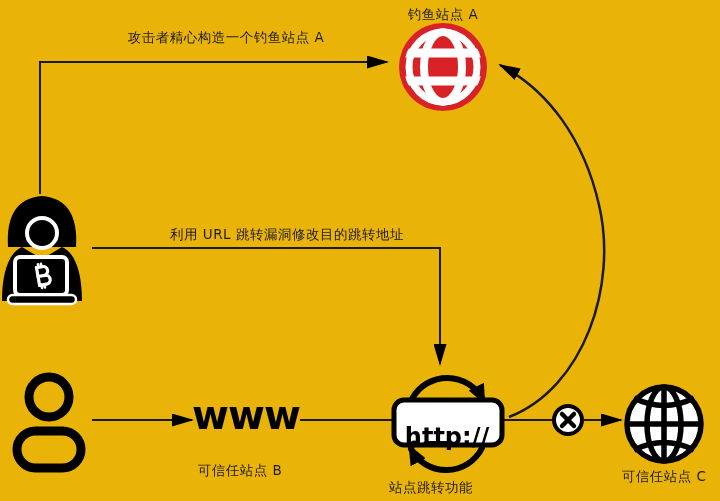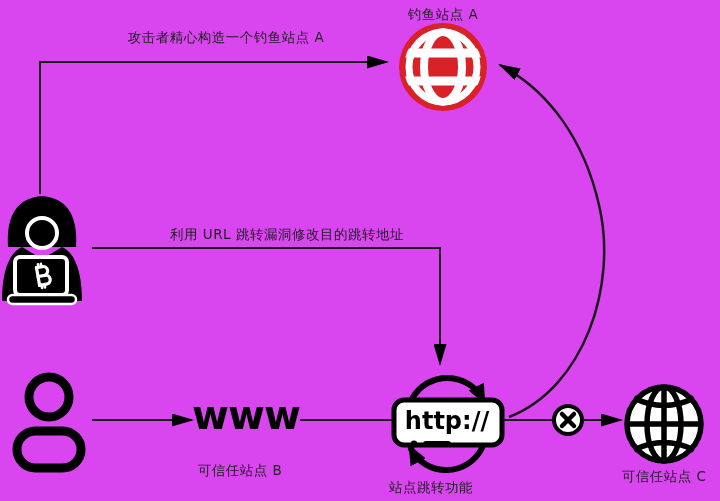--- a/index.html
+++ b/index.html
@@ -1,33 +1,33 @@
 <!DOCTYPE html>
 <html><head>
 <meta charset="utf-8">
 <style>
   html,body{margin:0;padding:0;background:#ffffff;}
   .canvas{
-    position:relative;width:720px;height:501px;background:#d946ef;overflow:hidden;
+    position:relative;width:720px;height:501px;background:#eab308;overflow:hidden;
     font-family:"DejaVu Sans","Liberation Sans",sans-serif;color:#1a1a1a;
   }
   .diagram-svg{position:absolute;left:0;top:0;}
   .lbl{
     position:absolute;transform:translateX(-50%);
     font-size:13.5px;line-height:17px;white-space:nowrap;color:#1d1d1f;
     letter-spacing:0.5px;
   }
   .www-text{
     position:absolute;transform:translateX(-50%);
     font-weight:bold;font-size:40px;line-height:34px;color:#000;
     letter-spacing:-1px;
   }
   .http-text{
     position:absolute;transform:translate(-50%,-50%);
-    font-weight:bold;font-size:24px;color:#000;letter-spacing:0px;
+    font-weight:bold;font-size:24px;color:#000;letter-spacing:0px;margin-top:16px;
   }
 </style>
 </head>
 <body>
 
 <div class="canvas">
 
   <svg class="diagram-svg" width="720" height="501" viewBox="0 0 720 501">
     <defs>
       <marker id="ah" markerUnits="userSpaceOnUse" markerWidth="22" markerHeight="13" refX="20" refY="6.5" orient="auto">

